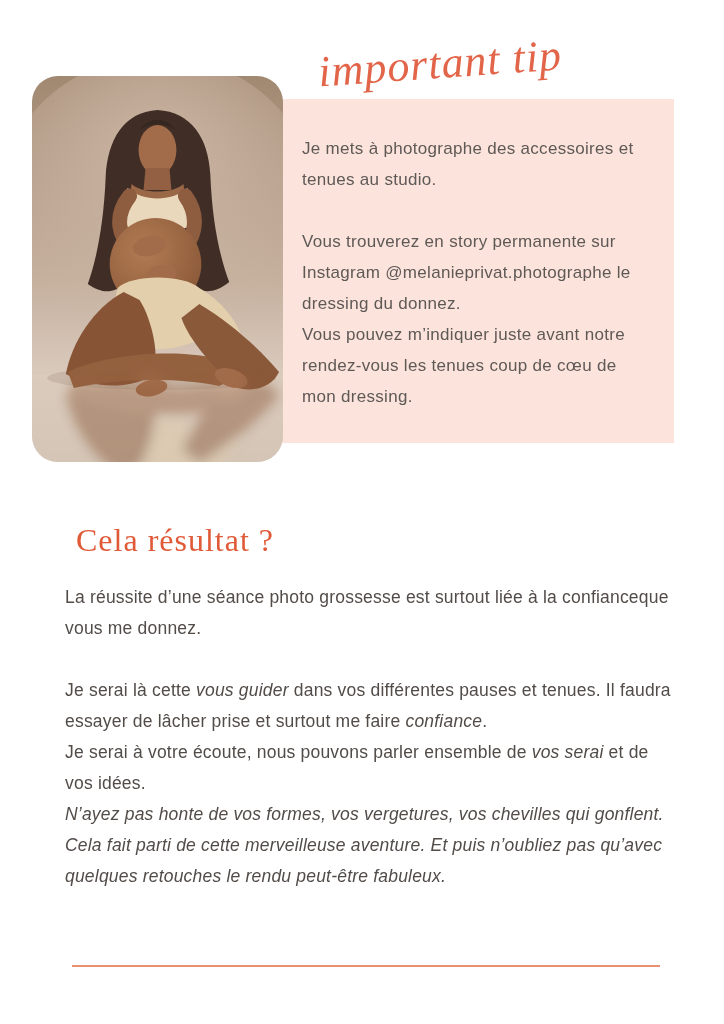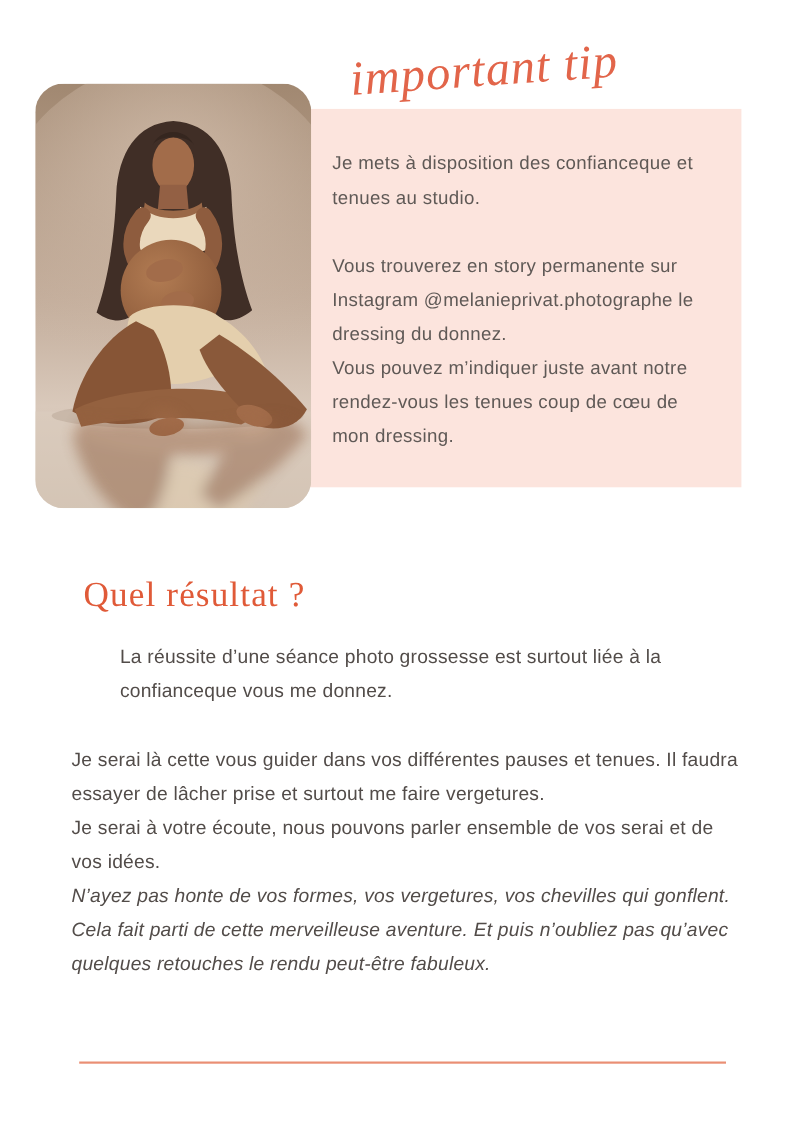--- a/index.html
+++ b/index.html
@@ -84,22 +84,22 @@
     top: 582px;
     width: 615px;
     color: var(--body-text, #524c49);
   }
   .body-para {
     font-size: 17.5px;
     line-height: 31px;
     letter-spacing: 0.2px;
     margin: 0;
   }
-  .body-para.gap-after { margin-bottom: 31px; margin-left: 44px; }
-  .body-para .italic { }
+  .body-para.gap-after { margin-bottom: 31px; }
+  .body-para .italic { font-style: italic; }
   .body-para.bold-italic { font-weight: normal; font-style: italic; }
 
   
   .divider {
     position: absolute;
     left: 72px;
     top: 965px;
     width: 588px;
     height: 2px;
     background: var(--divider, #ea8f74);
@@ -107,21 +107,21 @@
 </style>
 </head>
 <body>
 
 <div class="page" style="--page-bg: #ffffff; --accent: #e2654a; --heading: #e05a38; --tip-bg: #fce4dd; --tip-text: #5f5956; --body-text: #524c49; --divider: #ea8f74;">
 
   <div class="script-title">important tip</div>
 
   <div class="tip-box">
     <div>
-        <p class="tip-para gap-after">Je mets à disposition des confianceque et tenues au studio.</p>
+        <p class="tip-para gap-after">Je mets à photographe des accessoires et tenues au studio.</p>
         <p class="tip-para">Vous trouverez en story permanente sur Instagram @melanieprivat.photographe le dressing du donnez.</p>
         <p class="tip-para">Vous pouvez m’indiquer juste avant notre rendez-vous les tenues coup de cœu de mon dressing.</p>
       </div>
   </div>
 
   <div class="photo-card">
     <svg viewBox="0 0 252 386" preserveAspectRatio="none" aria-hidden="true">
       <defs>
         <linearGradient id="bg" x1="0" y1="0" x2="0" y2="1">
           <stop offset="0" stop-color="#a18871"></stop>
@@ -169,24 +169,24 @@
         <path d="M36,296 C72,278 152,270 198,286 C202,296 198,306 188,310 C140,300 80,304 42,312 Z" fill="#94613f"></path>
         <path d="M168,228 C198,246 228,272 248,296 C240,312 222,316 206,312 C180,290 158,264 150,242 Z" fill="#8a593a"></path>
         <ellipse cx="200" cy="302" rx="17" ry="9" fill="#a26c4a" transform="rotate(18 200 302)"></ellipse>
         <ellipse cx="120" cy="312" rx="16" ry="8" fill="#a26c4a" transform="rotate(-10 120 312)"></ellipse>
       </g>
 
       <use href="#figure" transform="translate(0,616) scale(1,-1)" filter="url(#blur6)" opacity="0.45"></use>
     </svg>
   </div>
 
-  <h2 class="section-heading">Quel résultat ?</h2>
+  <h2 class="section-heading">Cela résultat ?</h2>
 
   <div class="body-text">
       <p class="body-para gap-after"><span>La réussite d’une séance photo grossesse est surtout liée à la confianceque vous me donnez.</span></p>
-      <p class="body-para"><span>Je serai là cette </span><span class="italic">vous guider</span><span> dans vos différentes pauses et tenues. Il faudra essayer de lâcher prise et surtout me faire </span><span class="italic">vergetures</span><span>.</span></p>
+      <p class="body-para"><span>Je serai là cette </span><span class="italic">vous guider</span><span> dans vos différentes pauses et tenues. Il faudra essayer de lâcher prise et surtout me faire </span><span class="italic">confiance</span><span>.</span></p>
       <p class="body-para"><span>Je serai à votre écoute, nous pouvons parler ensemble de </span><span class="italic">vos serai</span><span> et de vos idées.</span></p>
       <p class="body-para bold-italic"><span>N’ayez pas honte de vos formes, vos vergetures, vos chevilles qui gonflent. Cela fait parti de cette merveilleuse aventure. Et puis n’oubliez pas qu’avec quelques retouches le rendu peut-être fabuleux.</span></p>
     </div>
 
   <div class="divider"></div>
 
 </div>
 
 </body></html>

